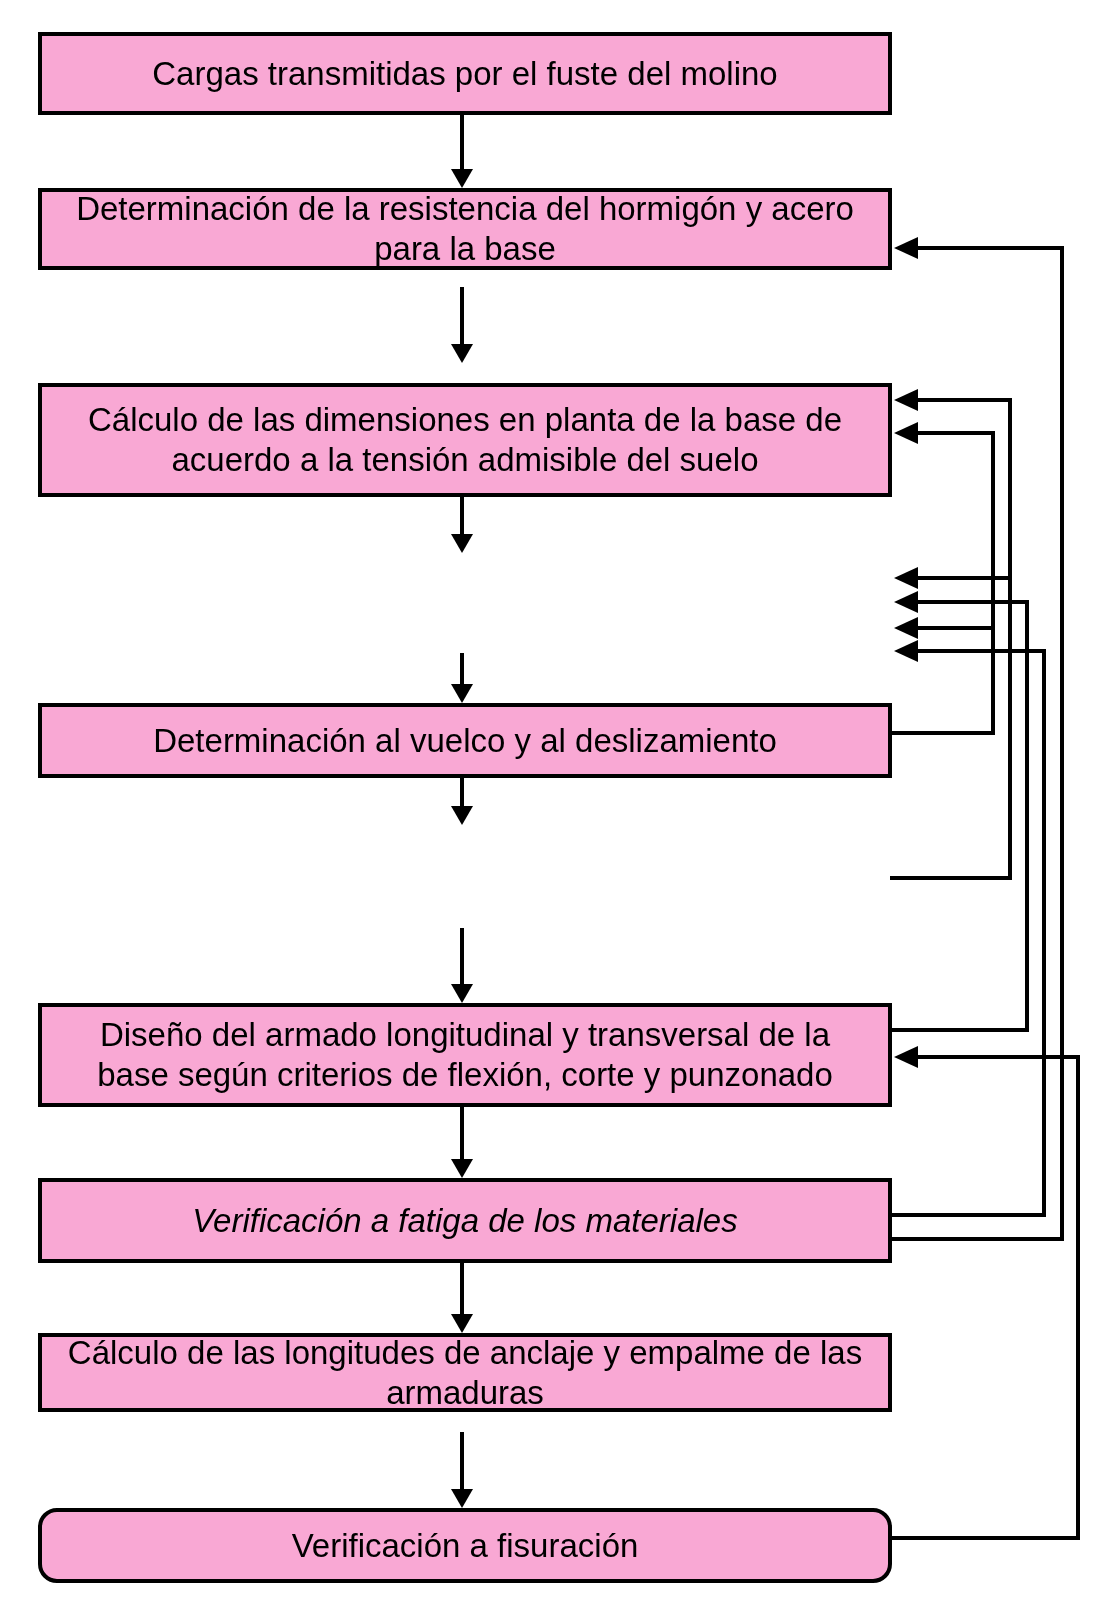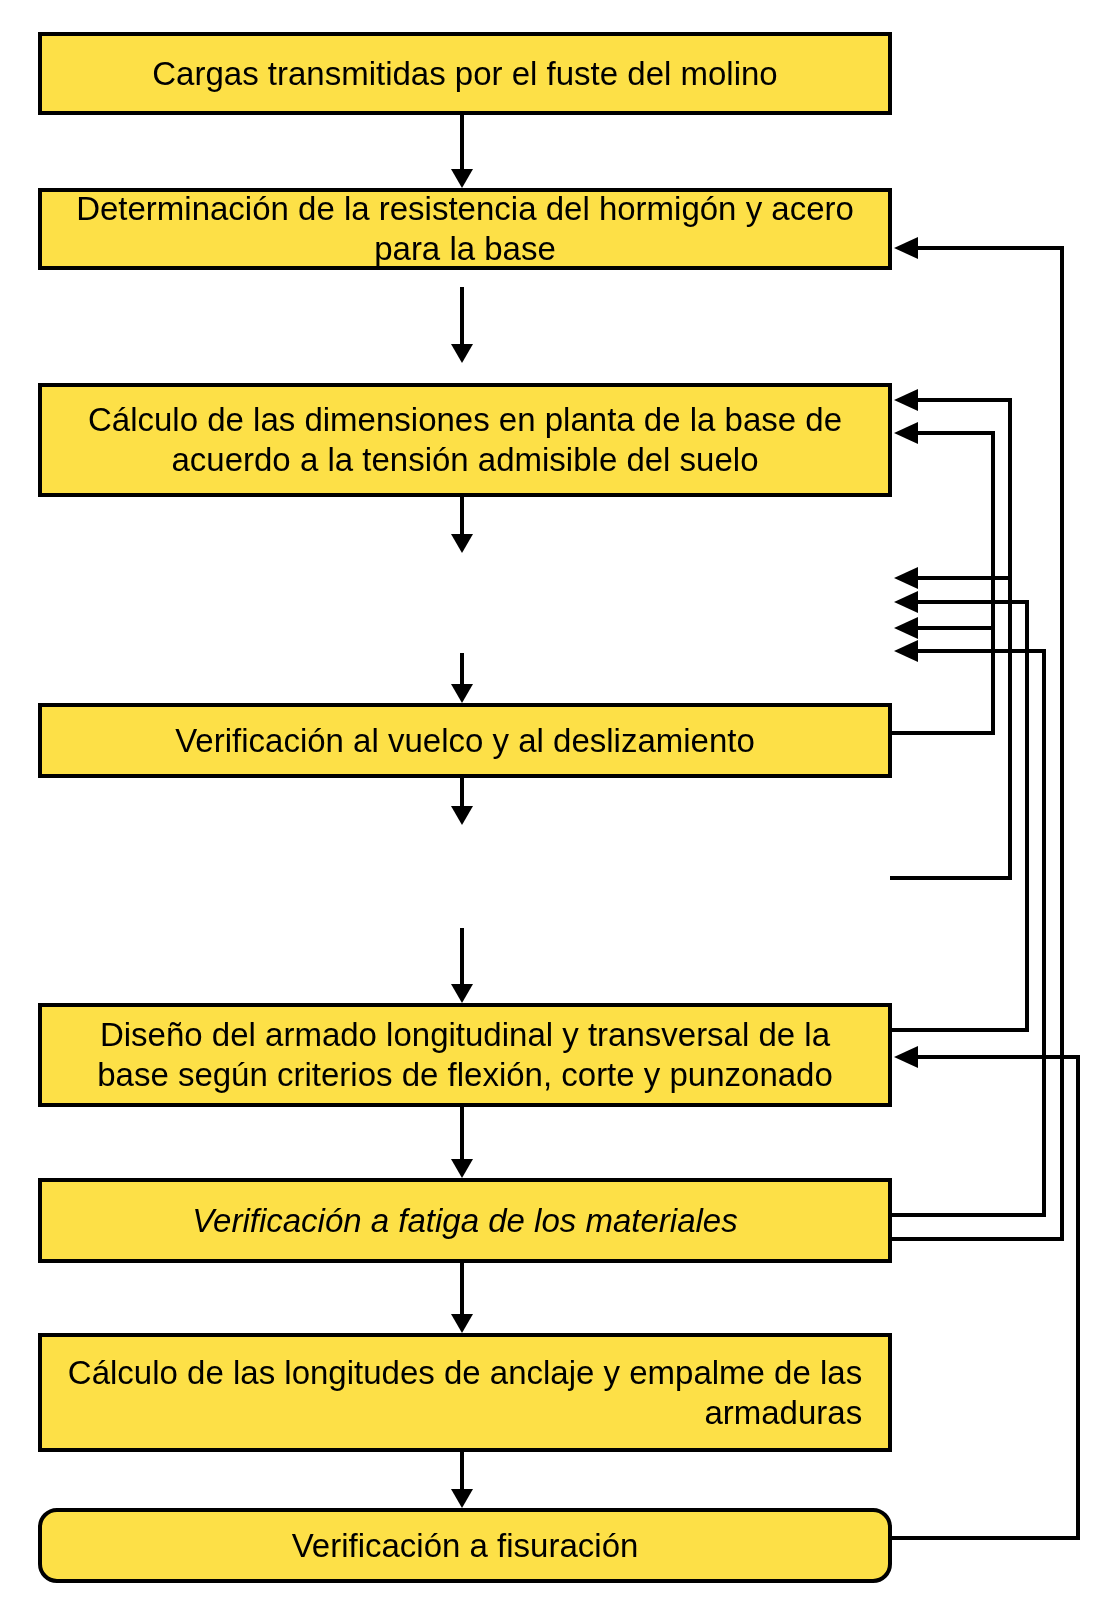--- a/index.html
+++ b/index.html
@@ -17,40 +17,40 @@
     width: 1105px;
     height: 1616px;
     display: block;
   }
   .fbox {
     position: absolute;
     left: 38px;
     width: 854px;
     box-sizing: border-box;
     border: 4px solid #000000;
-    background: #fde047;
+    background: #f9a8d4;
     color: #000000;
     display: flex;
     align-items: center;
     justify-content: center;
     text-align: center;
     font-size: 33px;
     line-height: 1.2;
     white-space: pre-line;
     padding: 0 12px;
   }
   .b1  { top: 32px;   height: 83px;  }
   .b2  { top: 188px;  height: 82px;  }
   .b3  { top: 383px;  height: 114px; }
   .b4  { top: 553px;  height: 100px; }
   .b5  { top: 703px;  height: 75px;  }
   .b6  { top: 825px;  height: 103px; }
   .b7  { top: 1003px; height: 104px; }
   .b8  { top: 1178px; height: 85px; font-style: italic;  }
-  .b9  { top: 1333px; height: 119px; text-align: right;  }
+  .b9  { top: 1333px; height: 79px;  }
   .b10 { top: 1508px; height: 75px; border-radius: 19px;  }
   .wire { stroke: #000000; stroke-width: 4; fill: none; }
   .head { fill: #000000; stroke: none; }
 </style>
 </head>
 <body>
 
 <div class="canvas">
 
   <svg class="wires" viewBox="0 0 1105 1616" xmlns="http://www.w3.org/2000/svg">
@@ -125,21 +125,21 @@
       <path class="wire" d="M890 1538 H1078 V1057 H918"></path>
       <polygon class="head" points="894,1057 918,1046 918,1068"></polygon>
     </g>
   </svg>
 
   <div class="fbox b1">Cargas transmitidas por el fuste del molino</div>
   <div class="fbox b2">Determinación de la resistencia del hormigón y acero
 para la base</div>
   <div class="fbox b3">Cálculo de las dimensiones en planta de la base de
 acuerdo a la tensión admisible del suelo</div>
-  <div class="fbox b5">Verificación al vuelco y al deslizamiento</div>
+  <div class="fbox b5">Determinación al vuelco y al deslizamiento</div>
   <div class="fbox b7">Diseño del armado longitudinal y transversal de la
 base según criterios de flexión, corte y punzonado</div>
   <div class="fbox b8">Verificación a fatiga de los materiales</div>
   <div class="fbox b9">Cálculo de las longitudes de anclaje y empalme de las
 armaduras</div>
   <div class="fbox b10">Verificación a fisuración</div>
 
 </div>
 
 </body></html>

